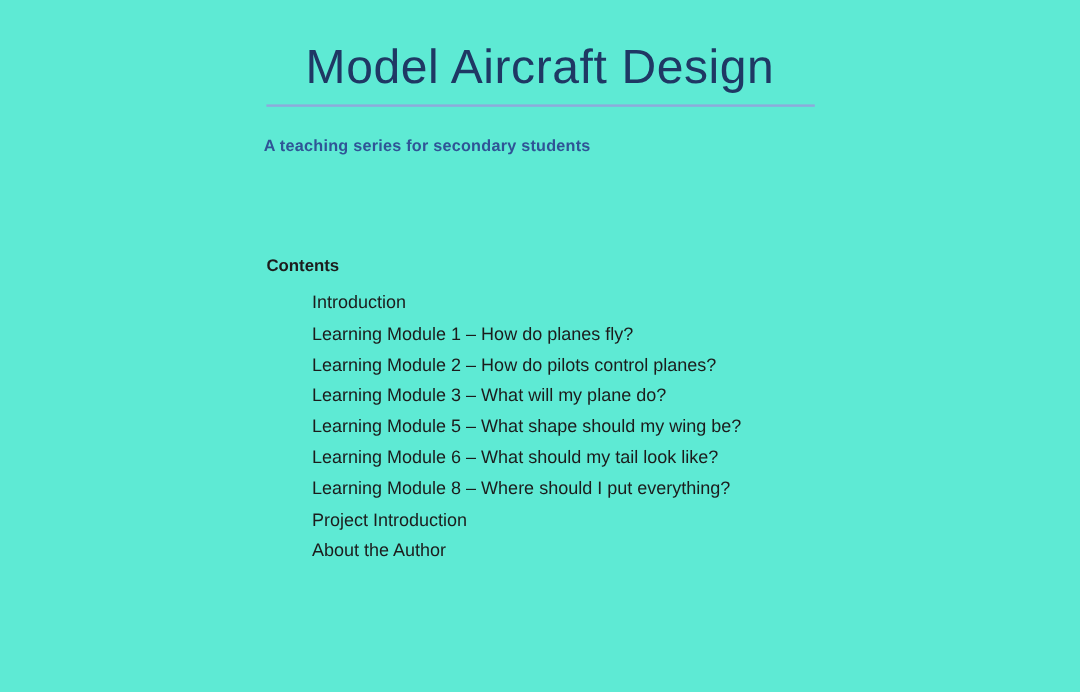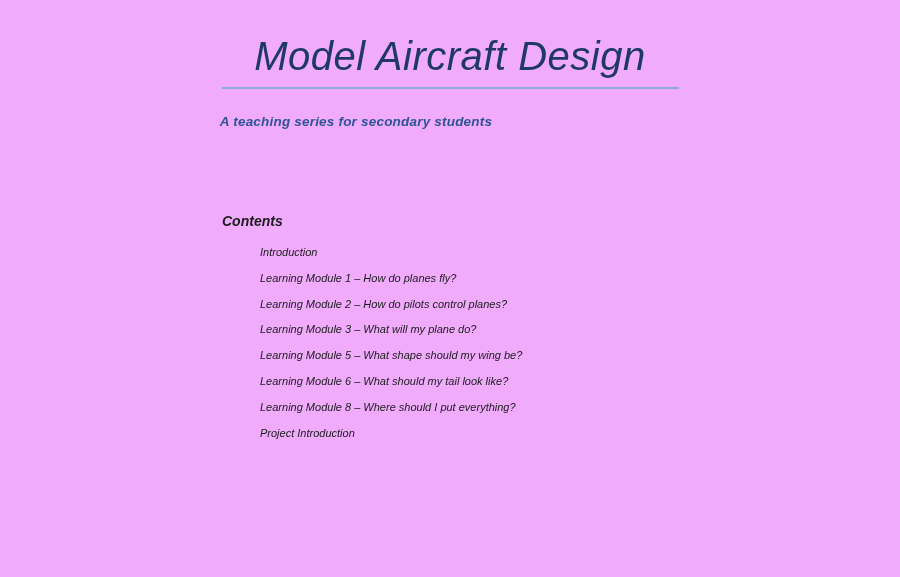--- a/index.html
+++ b/index.html
@@ -5,23 +5,22 @@
   html, body {
     margin: 0;
     padding: 0;
     background: #f5f5f6;
     font-family: "Liberation Sans", sans-serif;
   }
   .page {
     position: relative;
     width: 900px;
     height: 577px;
-    background: #f0abfc;
+    background: #5eead4;
     overflow: hidden;
-    font-style: italic;
   }
   .doc-title {
     position: absolute;
     top: 34px;
     left: 0;
     width: 900px;
     text-align: center;
     font-size: 40px;
     font-weight: 400;
     letter-spacing: 0.5px;
@@ -56,21 +55,21 @@
   }
   .toc {
     position: absolute;
     top: 240px;
     left: 260px;
     width: 560px;
   }
   .toc-item {
     height: 25.8px;
     line-height: 25.8px;
-    font-size: 11px;
+    font-size: 15px;
     color: #1c1c1c;
     white-space: nowrap;
   }
 </style>
 </head>
 <body>
 
 <div class="page">
 
   <div class="doc-title">Model Aircraft Design</div>
@@ -83,15 +82,16 @@
 
   <div class="toc">
       <div class="toc-item">Introduction</div>
       <div class="toc-item">Learning Module 1 – How do planes fly?</div>
       <div class="toc-item">Learning Module 2 – How do pilots control planes?</div>
       <div class="toc-item">Learning Module 3 – What will my plane do?</div>
       <div class="toc-item">Learning Module 5 – What shape should my wing be?</div>
       <div class="toc-item">Learning Module 6 – What should my tail look like?</div>
       <div class="toc-item">Learning Module 8 – Where should I put everything?</div>
       <div class="toc-item">Project Introduction</div>
+      <div class="toc-item">About the Author</div>
     </div>
 
 </div>
 
 </body></html>

